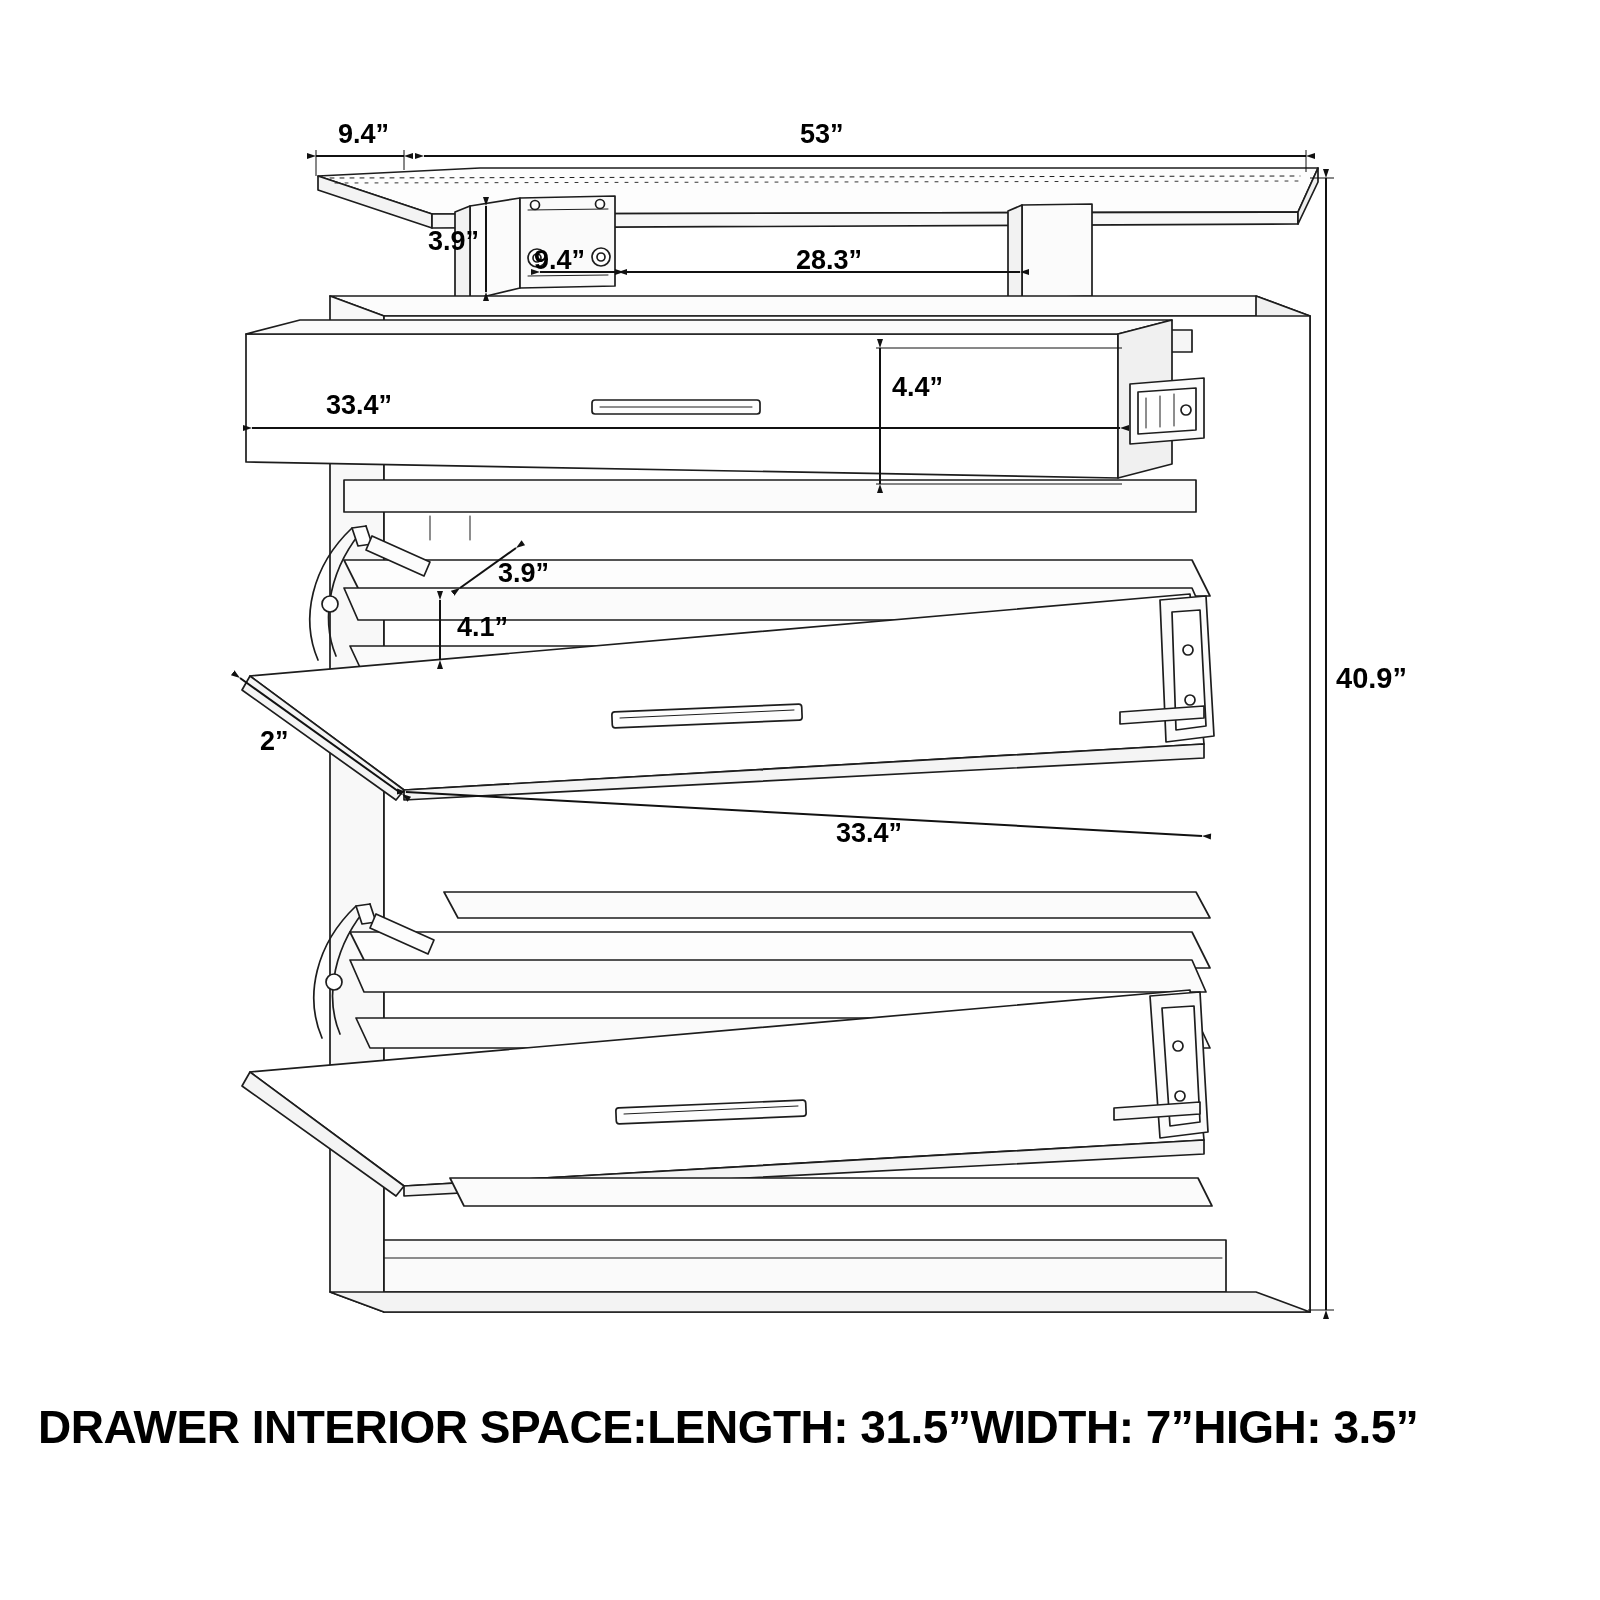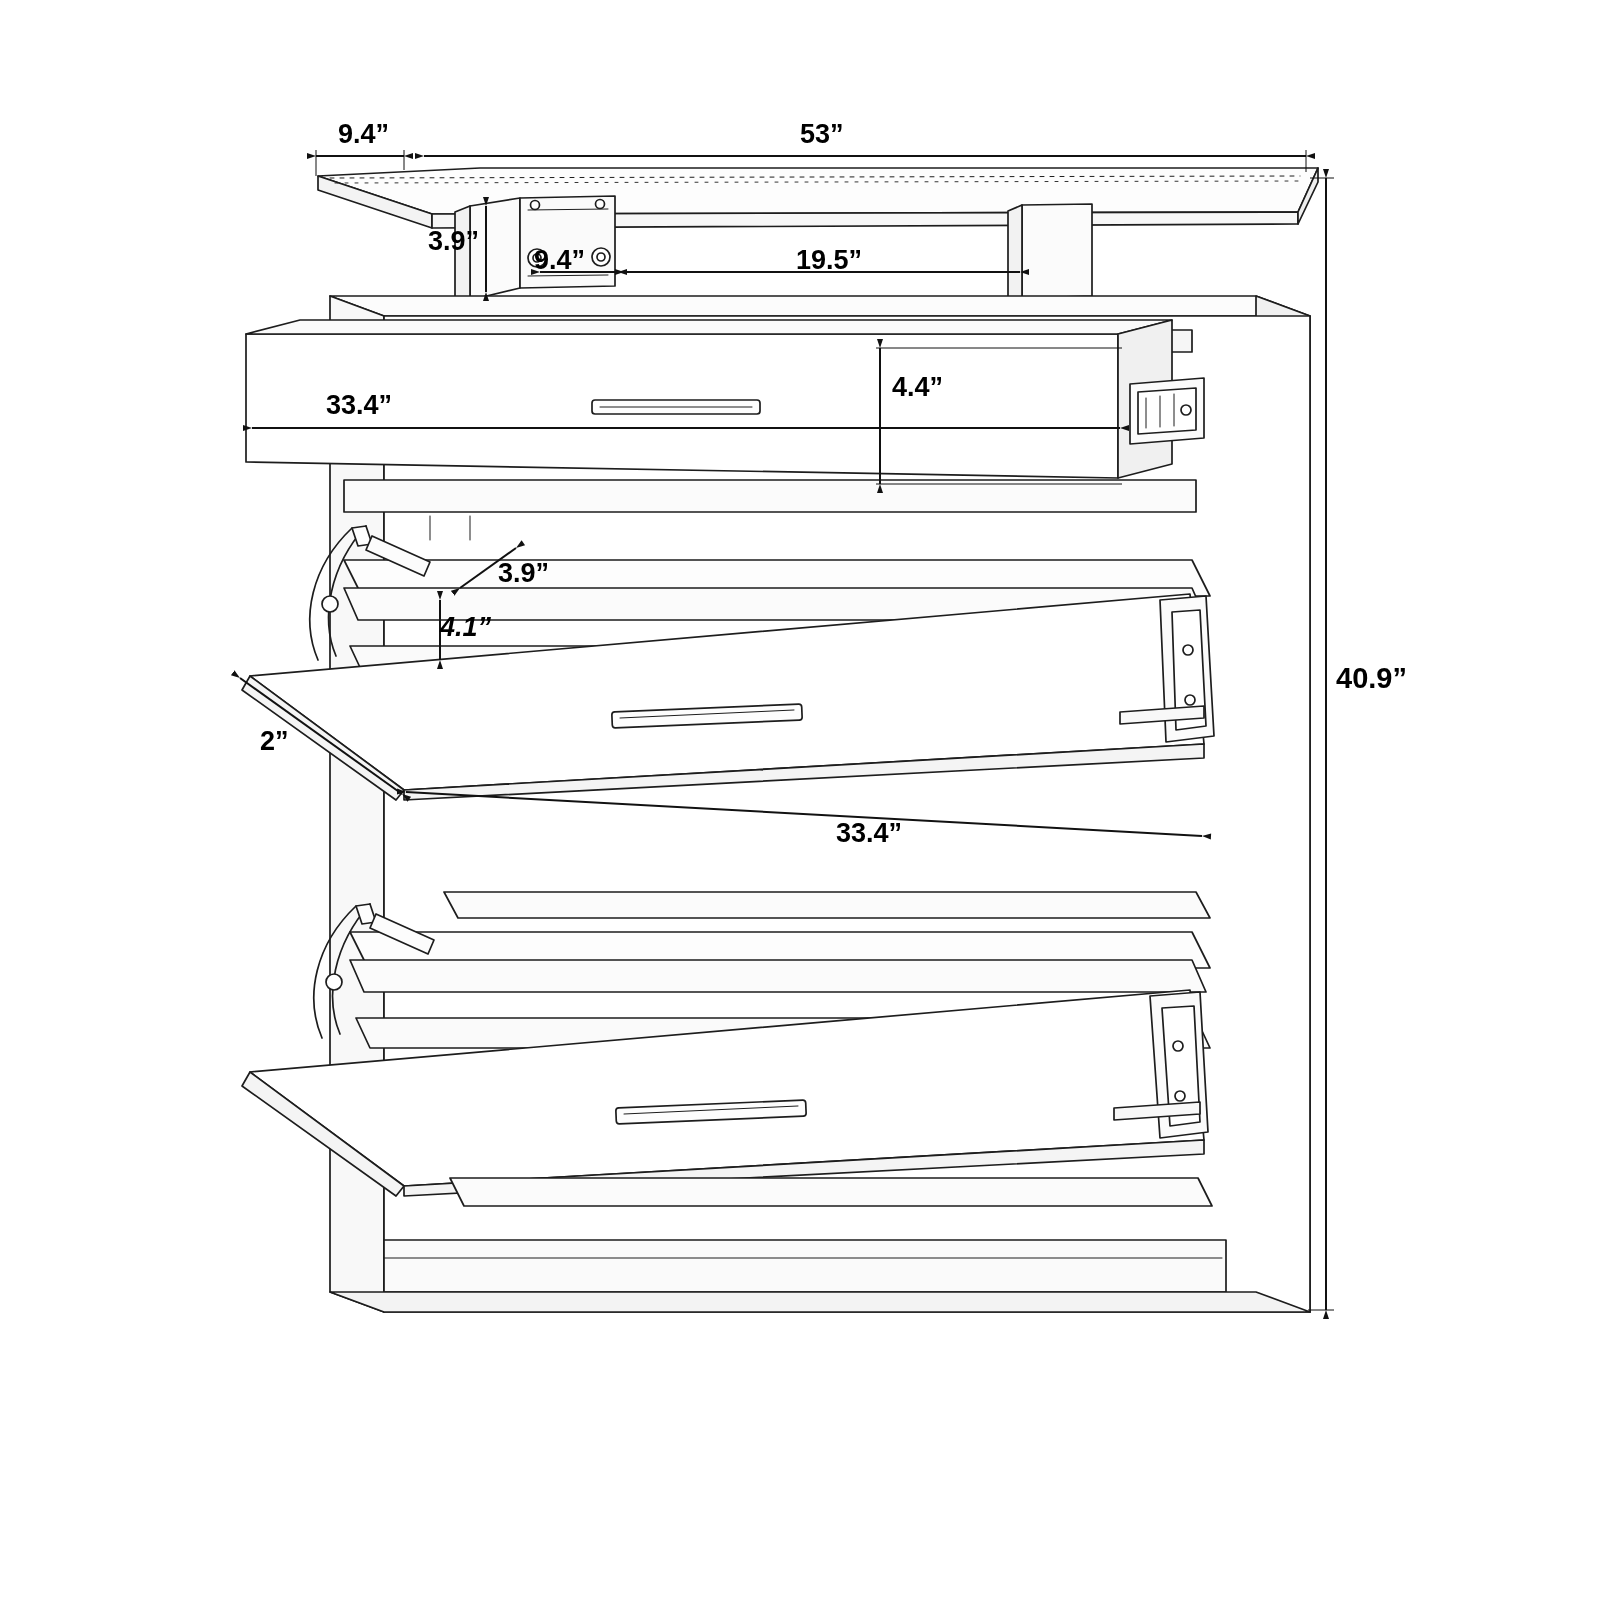--- a/index.html
+++ b/index.html
@@ -225,23 +225,26 @@
       <line x1="1326" y1="178" x2="1326" y2="1310" marker-start="url(#arrowStart)" marker-end="url(#arrowEnd)"></line>
       <line x1="1310" y1="178" x2="1334" y2="178" stroke-width="1"></line>
       <line x1="1308" y1="1310" x2="1334" y2="1310" stroke-width="1"></line>
     </g>
   </svg>
 
   <div class="dim-label" style="left:338px; top:119px;">9.4”</div>
   <div class="dim-label" style="left:800px; top:119px;">53”</div>
   <div class="dim-label" style="left:428px; top:226px;">3.9”</div>
   <div class="dim-label" style="left:534px; top:245px;">9.4”</div>
-  <div class="dim-label" style="left:796px; top:245px;">19.5”</div>
+  <div class="dim-label" style="left:796px; top:245px;">28.3”</div>
   <div class="dim-label" style="left:326px; top:390px;">33.4”</div>
   <div class="dim-label" style="left:892px; top:372px;">4.4”</div>
   <div class="dim-label" style="left:498px; top:558px;">3.9”</div>
-  <div class="dim-label" style="left:440px; top:612px;font-style:italic;">4.1”</div>
+  <div class="dim-label" style="left:457px; top:612px;">4.1”</div>
   <div class="dim-label" style="left:260px; top:726px;">2”</div>
   <div class="dim-label" style="left:836px; top:818px;">33.4”</div>
   <div class="dim-label" style="left:1336px; top:662px; font-size:29px;text-align:center;">40.9”</div>
 
+  <div class="caption">
+    <span>DRAWER INTERIOR SPACE:</span><span class="cap-gap-sm"></span><span>LENGTH: 31.5”</span><span class="cap-gap-lg"></span><span>WIDTH: 7”</span><span class="cap-gap-lg"></span><span>HIGH: 3.5”</span>
+  </div>
 
 </div>
 
 </body></html>

